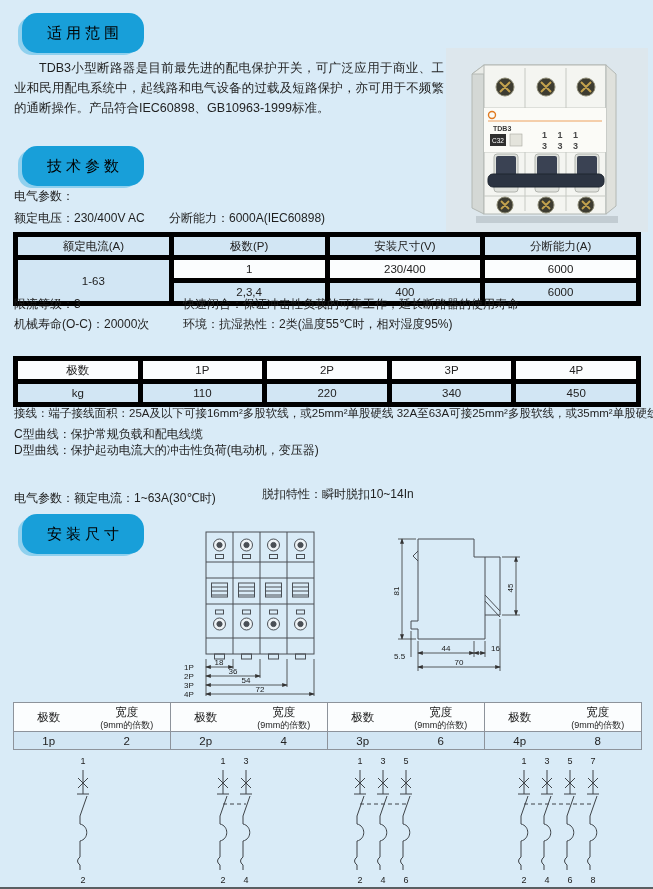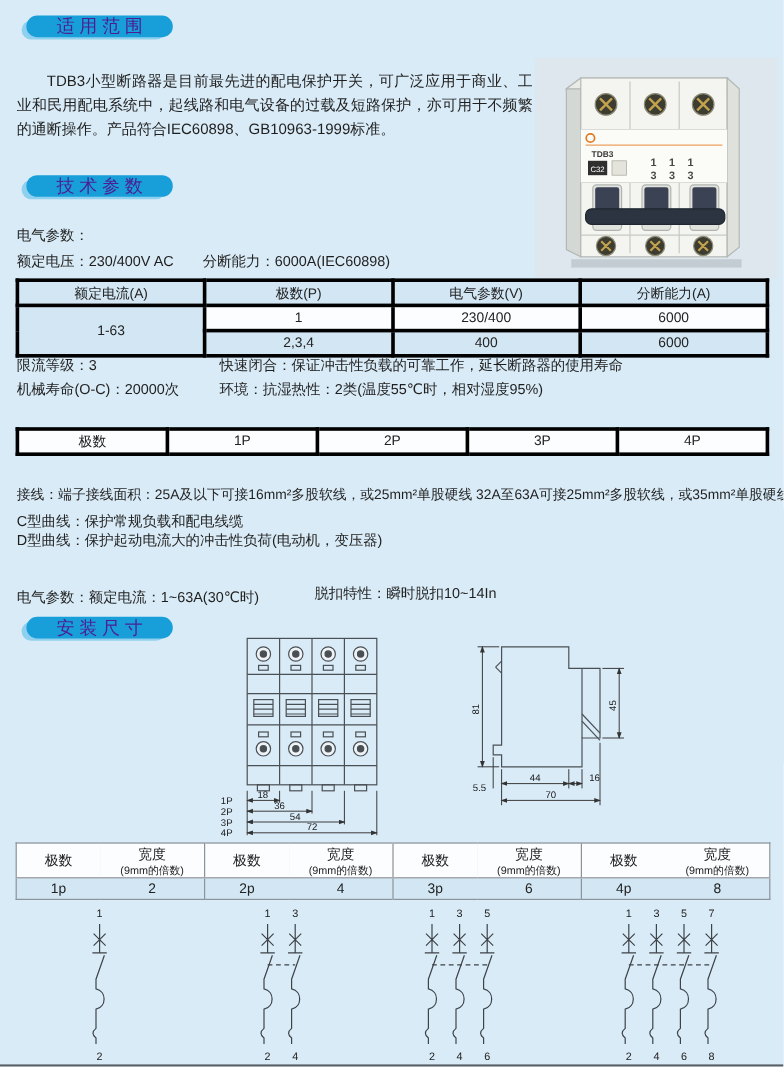--- a/index.html
+++ b/index.html
@@ -1,26 +1,26 @@
 <!DOCTYPE html>
 <html><head>
 <meta charset="utf-8">
 <style>
   html,body{margin:0;padding:0;background:#eef4f9;}
   .page{position:relative;width:653px;height:889px;background:#d9ebf7;overflow:hidden;
         font-family:"Liberation Sans","DejaVu Sans",sans-serif;color:#1f1f1f;}
-  .pill{position:absolute;left:22px;width:118px;height:18px;background:#189fd9;border-radius:15px;
-        color:#4c1d95;display:flex;align-items:center;justify-content:center;font-size:15px;
+  .pill{position:absolute;left:22px;width:118px;height:40px;background:#189fd9;border-radius:15px;
+        color:#000000;display:flex;align-items:center;justify-content:center;font-size:15px;
         letter-spacing:4px;padding-left:4px;box-shadow:-5px 3px 0 -1px #8fd0ee;}
   .txt{position:absolute;font-size:12px;line-height:20px;white-space:nowrap;}
   .para{position:absolute;left:14px;top:58px;width:430px;font-size:12.5px;line-height:20px;
         text-indent:2em;text-align:justify;}
   .t{position:absolute;left:13px;border-collapse:collapse;table-layout:fixed;width:628px;
      font-size:11.5px;text-align:center;color:#222;}
-  .t td{border:3px solid #000000;height:18px;padding:0 2px;}
+  .t td{border:5px solid #000000;height:18px;padding:0 2px;}
   .c-blue{background:#d2e6f4;}
   .c-white{background:#fbfdfe;}
   .t3{border:1px solid #8d939b;}
   .t3 td{border:none;}
   .t3 .gs{border-left:1px solid #8d939b;}
   .t3 tr.hdr td{border-bottom:1px solid #8d939b;background:#fbfdfe;height:28px;}
   .t3 tr.dat td{background:#d2e6f4;height:17px;}
   .t3 .sub{font-size:9px;line-height:10px;}
   .line2col{position:absolute;left:14px;white-space:nowrap;font-size:12px;}
   .line2col .r{position:absolute;left:169px;}
@@ -101,21 +101,21 @@
     <colgroup>
         <col style="width:25%">
         <col style="width:25%">
         <col style="width:25%">
         <col style="width:25%">
       </colgroup>
     <tbody>
         <tr>
       <td class="c-blue">额定电流(A)</td>
       <td class="c-blue">极数(P)</td>
-      <td class="c-blue">电气参数(V)</td>
+      <td class="c-blue">安装尺寸(V)</td>
       <td class="c-blue">分断能力(A)</td>
     </tr>
     <tr>
       <td class="c-blue" rowspan="2">1-63</td>
       <td class="c-white">1</td>
       <td class="c-white">230/400</td>
       <td class="c-white">6000</td>
     </tr>
     <tr>
       <td class="c-blue">2,3,4</td>
@@ -145,20 +145,27 @@
         <col style="width:20%">
         <col style="width:20%">
       </colgroup>
     <tbody>
         <tr>
       <td class="c-white">极数</td>
       <td class="c-white">1P</td>
       <td class="c-white">2P</td>
       <td class="c-white">3P</td>
       <td class="c-white">4P</td>
+    </tr>
+    <tr>
+      <td class="c-blue">kg</td>
+      <td class="c-blue">110</td>
+      <td class="c-blue">220</td>
+      <td class="c-blue">340</td>
+      <td class="c-blue">450</td>
     </tr>
   </tbody>
     </table>
 
   <div class="txt wire" style="left:14px;top:403px;font-size:11.5px;">接线：端子接线面积：25A及以下可接16mm²多股软线，或25mm²单股硬线    32A至63A可接25mm²多股软线，或35mm²单股硬线</div>
   <div class="txt wire" style="left:14px;top:424px;">C型曲线：保护常规负载和配电线缆</div>
   <div class="txt wire" style="left:14px;top:444px;margin-top:44px;">
     <span>电气参数：额定电流：1~63A(30℃时)</span>
   </div>
   <div class="txt wire" style="left:14px;top:440px;">D型曲线：保护起动电流大的冲击性负荷(电动机，变压器)</div>

